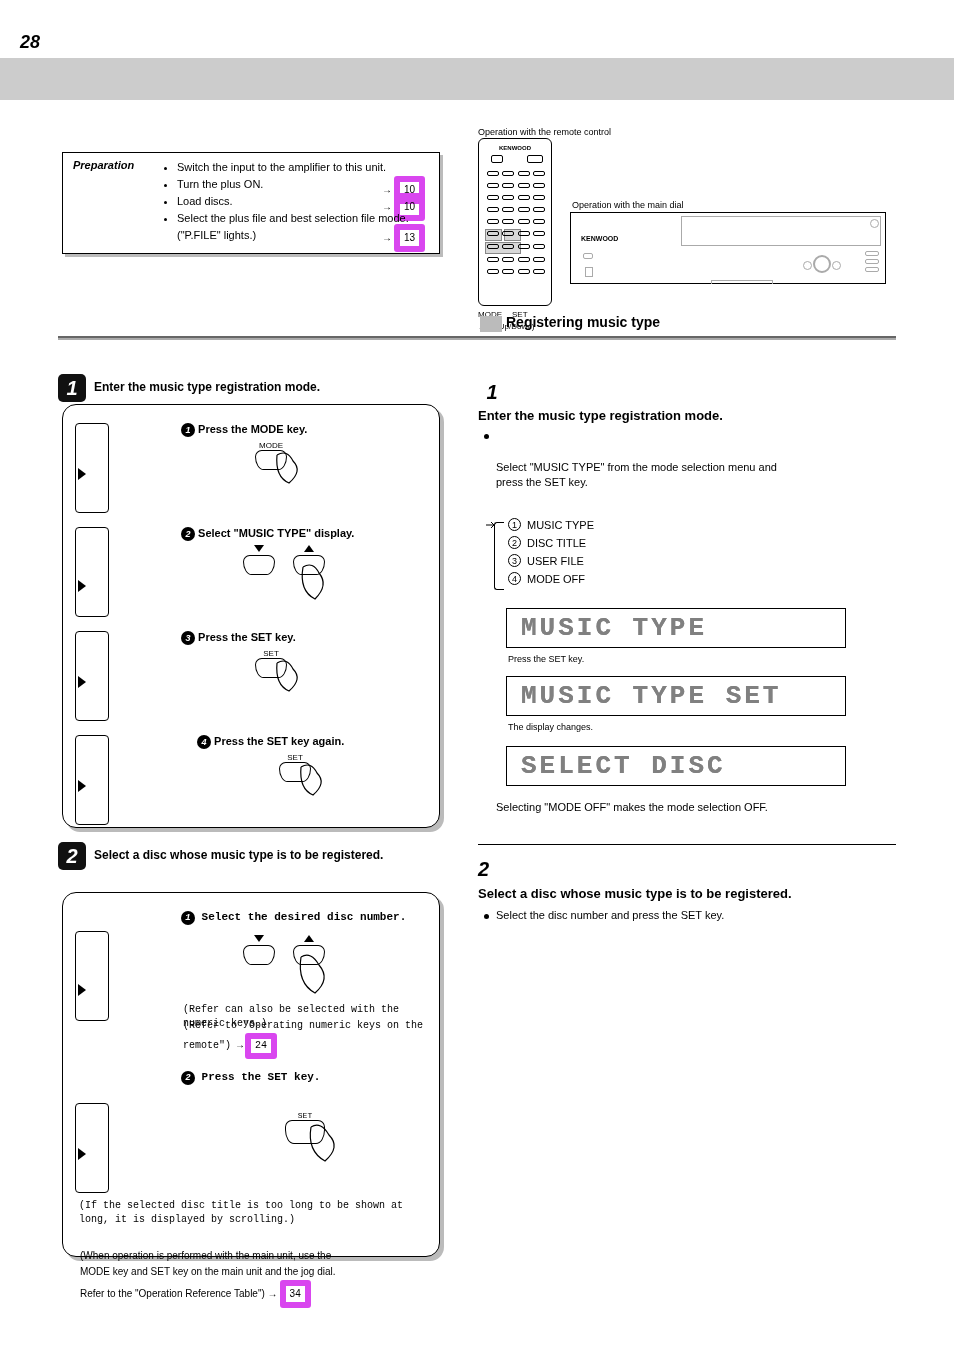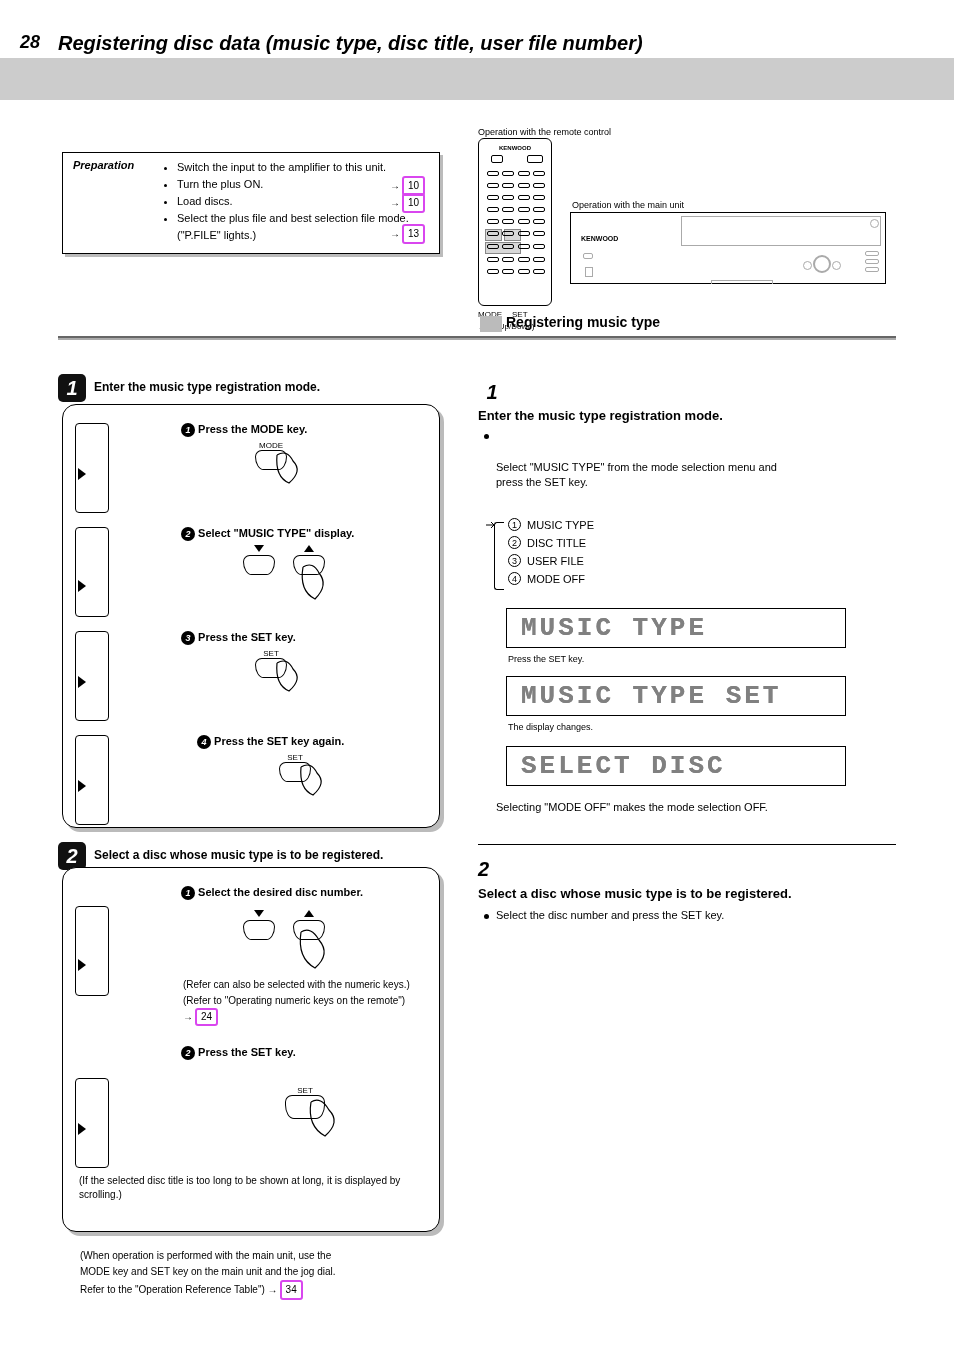--- a/index.html
+++ b/index.html
@@ -7,21 +7,21 @@
   .page { position: relative; width: 954px; height: 1351px; }
   .pagenum { position: absolute; left: 20px; top: 32px; font-style: italic; font-size: 18px; font-weight: bold; }
   .en-tab { position: absolute; left: 30px; top: 32px; font-weight: bold; font-size: 12px; }
   .title { position: absolute; left: 58px; top: 32px; font-size: 20px; font-style: italic; font-weight: bold; }
   .grayband { position: absolute; left: 0; top: 58px; width: 954px; height: 42px; background: #ccc; }
 
   .prepbox { position: absolute; left: 62px; top: 152px; width: 378px; height: 102px; border: 1px solid #000; box-shadow: 3px 3px 0 #bbb; padding: 6px 10px; font-size: 11px; }
   .prepbox .lbl { font-weight: bold; font-style: italic; display: inline; }
   .prepbox ul { list-style: disc; margin-left: 104px; margin-top: -12px; line-height: 1.55; }
   .pageref { position: absolute; right: 4px; display: inline-flex; align-items: center; gap: 2px; font-size: 10px; }
-  .pageref .box { border: 2px solid #d946ef; border-radius: 3px; padding: 0 4px; font-size: 10px; }
+  .pageref .box { border: 6px solid #d946ef; border-radius: 3px; padding: 0 4px; font-size: 10px; }
 
   .remote-heading { position:absolute; left:478px; top:127px; font-size:9px; }
   .remote-box { position:absolute; left:478px; top:138px; width:74px; height:168px; border:1px solid #000; border-radius:6px; }
   .remote-box .brand { position:absolute; top:6px; left:50%; transform:translateX(-50%); font-size:6px; font-weight:bold; }
   .btnrow { position:absolute; left:8px; width:58px; height:8px; display:flex; justify-content:space-between; }
   .btnrow .b { width:12px; height:5px; border:1px solid #000; border-radius:2px; }
   .remote-hl { position:absolute; border:1px solid #888; background:#d8d8d8; }
   .remote-caption { position:absolute; font-size:8px; }
 
   .mainunit-heading { position:absolute; left:572px; top:200px; font-size:9px; }
@@ -73,21 +73,20 @@
 
   .footer { position:absolute; left:80px; top:1248px; font-size:10px; line-height:1.6; width:360px; }
 </style>
 </head>
 <body>
 
 <div class="page">
 
   <div class="pagenum">28</div>
   <div class="en-tab" style="top:70px; writing-mode:vertical-rl; background:#000; color:#fff; padding:6px 2px;">EN</div>
-  <div class="title">Registering disc data (music type, disc title, user file number)</div>
   <div class="grayband"></div>
 
   <div class="prepbox">
     <span class="lbl">Preparation</span>
     <ul>
       <li>Switch the input to the amplifier to this unit.</li>
       <li style="position:relative;">
         <span>Turn the plus ON.</span>
         <span class="pageref" style="top:0;">→<span class="box">10</span></span>
       </li>
@@ -163,21 +162,21 @@
         <div class="b"></div>
         <div class="b"></div>
         <div class="b"></div>
         <div class="b"></div>
       </div>
   </div>
   <div class="remote-caption" style="left:478px; top:310px;">MODE</div>
   <div class="remote-caption" style="left:512px; top:310px;">SET</div>
   <div class="remote-caption" style="left:478px; top:322px;">▲▼ (Up/Down)</div>
 
-  <div class="mainunit-heading">Operation with the main unit</div>
+  <div class="mainunit-heading">Operation with the main dial</div>
   <div class="mainunit">
     <div class="phones"></div>
     <div class="brand">KENWOOD</div>
     <div class="disp"></div>
     <div style="position:absolute; left:12px; top:40px; width:10px; height:6px; border:1px solid #aaa; border-radius:2px;"></div>
     <div style="position:absolute; left:14px; top:54px; width:8px; height:10px; border:1px solid #aaa;"></div>
     <div class="jog"></div>
     <div class="btncol">
         <div class="x"></div>
         <div class="x"></div>
@@ -304,21 +303,21 @@
   <div class="lcdbox" style="left:506px; top:746px;">
       <span class="lcd">SELECT DISC</span>
     </div>
   <div class="rcol-p" style="left:496px; top:800px; width:400px;">Selecting "MODE OFF" makes the mode selection OFF.</div>
 
   <div class="divline" style="top:844px;"></div>
 
   <div class="stepbadge" style="left:58px; top:842px;">2</div>
   <div class="stepnote" style="left:94px; top:848px; width:340px;">Select a disc whose music type is to be registered.</div>
 
-  <div class="panel" style="left:62px; top:867px; width:378px; height:365px;">
+  <div class="panel" style="left:62px; top:892px; width:378px; height:365px;font-family:Liberation Mono, monospace;">
 
     <div class="miniremote" style="top:38px; left:12px;">
         <div class="mark" style="top:52px;"></div>
       </div>
     <div class="steptext" style="top:18px; left:118px; width:250px;">
       <span class="circnum">1</span>
       <span>Select the desired disc number.</span>
     </div>
     <div style="position:absolute; top:42px; left:180px; display:flex; gap:18px; align-items:flex-end;">
       <div style="text-align:center;">

